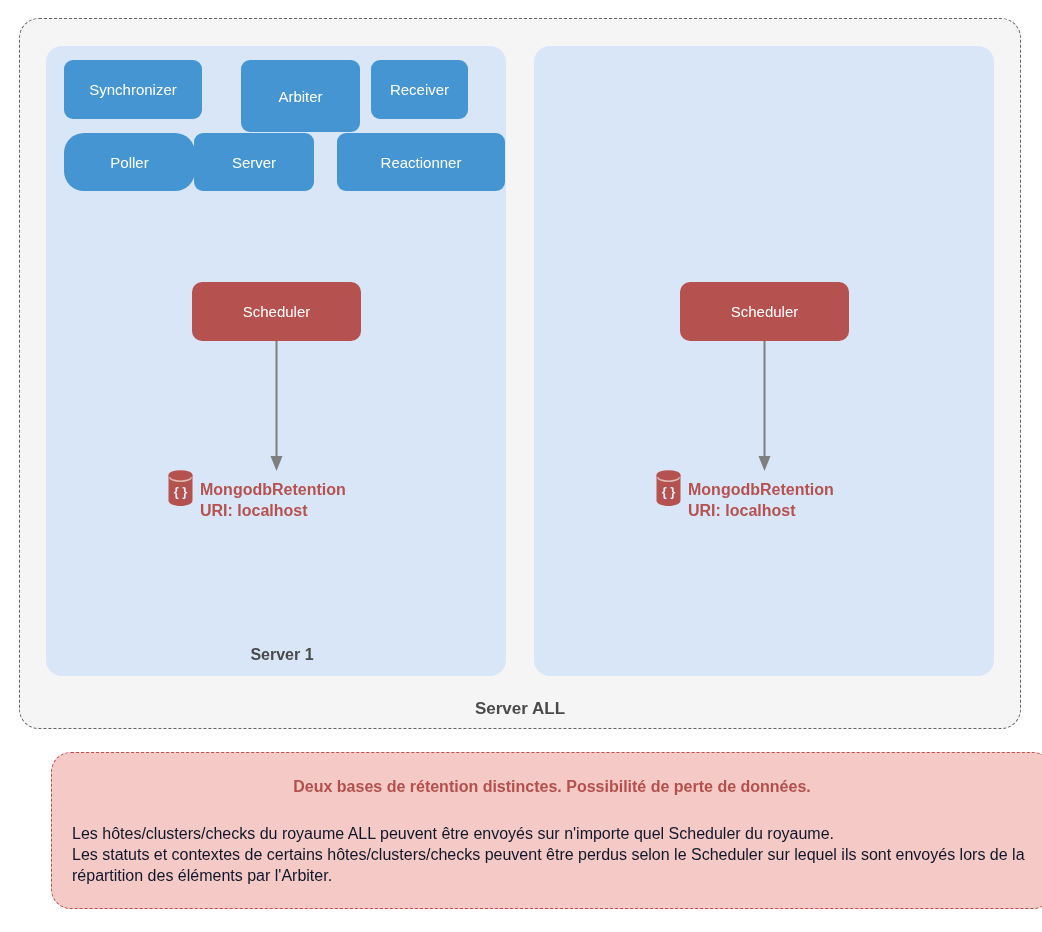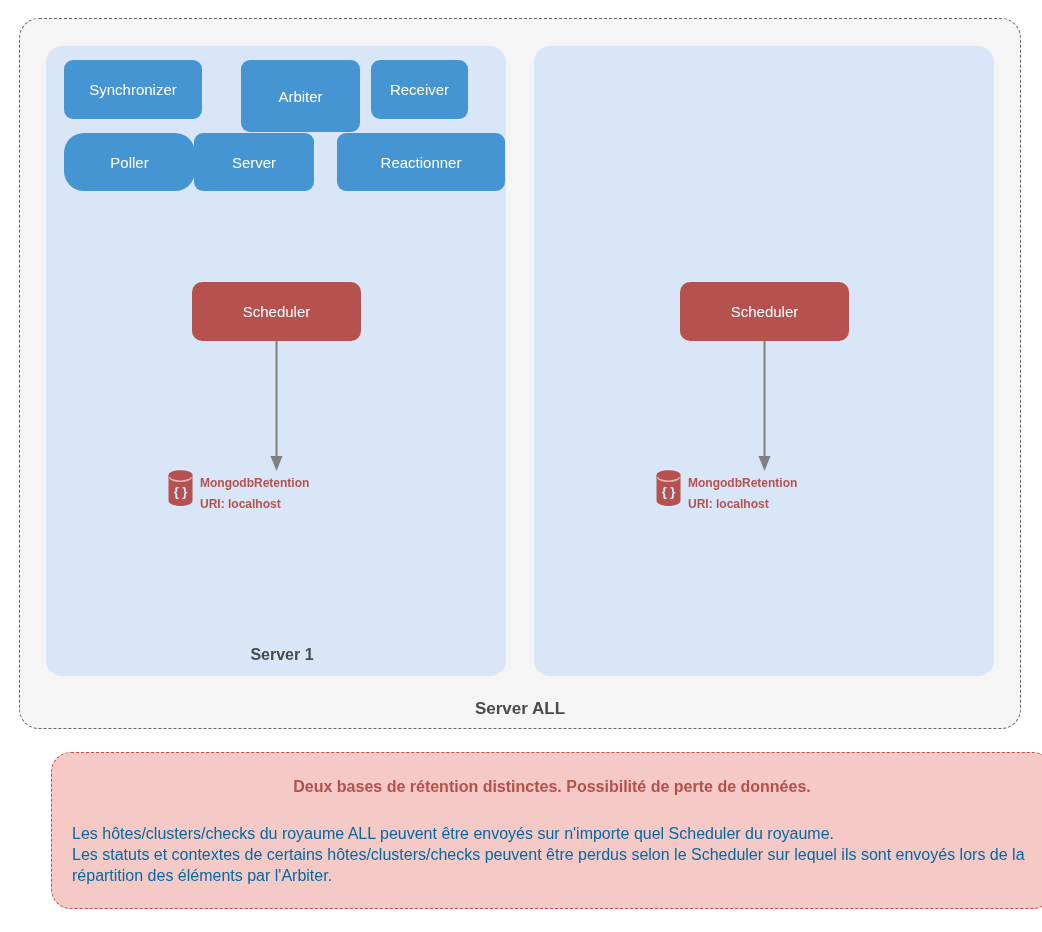--- a/index.html
+++ b/index.html
@@ -48,34 +48,34 @@
     background: #b5524f; border-radius: 10px; color: #ffffff; font-size: 15px;
     display: flex; align-items: center; justify-content: center;
   }
 
   
   .arrow-svg { position: absolute; left: 222px; top: 295px; }
 
   
   .db-group { position: absolute; left: 121px; top: 423px; display: flex; align-items: flex-start; }
   .db-icon { flex: 0 0 auto; }
-  .db-text { margin-left: 6px; margin-top: 4px; color: #b5524f; font-weight: bold; font-size: 12px; line-height: 21px; white-space: nowrap; }
+  .db-text { margin-left: 6px; margin-top: 10px; color: #b5524f; font-weight: bold; font-size: 16px; line-height: 21px; white-space: nowrap; }
 
   
   .warning {
     position: absolute; left: 19px; top: 752px; width: 1002px; height: 157px;
     background: #f5c9c6; border: 1px dashed #c0504d; border-radius: 20px;
     padding: 24px 20px 0 20px;
     margin-left: 32px;
   }
   .warning-title {
     text-align: center; color: #b4504c; font-weight: bold; font-size: 16px; line-height: 20px;
   }
   .warning-body {
-    margin-top: 26px; color: #0369a1; font-size: 16px; line-height: 21px;
+    margin-top: 26px; color: #0f172a; font-size: 16px; line-height: 21px;
   }
 </style>
 </head>
 <body>
 
 <div class="canvas">
 
   <div class="royaume">
 
     <div class="server-panel one">

